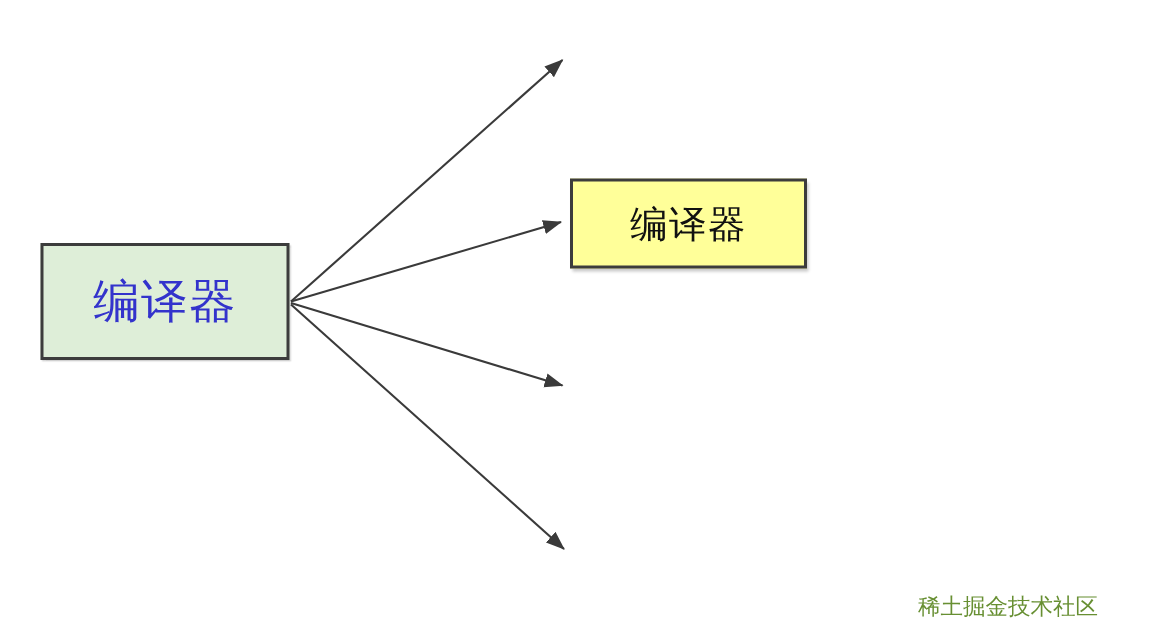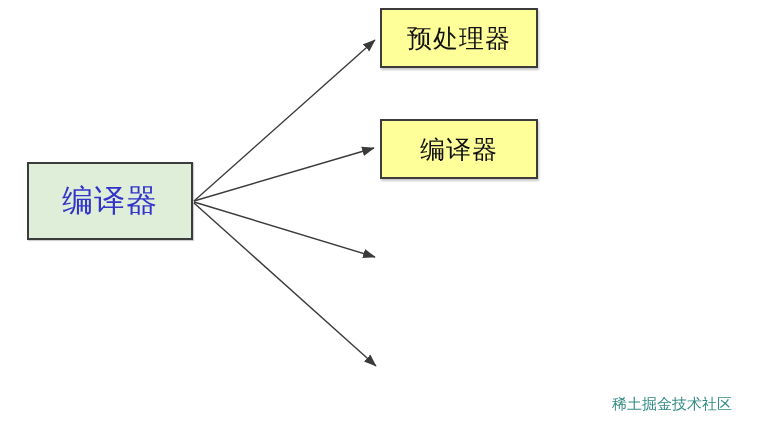--- a/index.html
+++ b/index.html
@@ -69,21 +69,21 @@
     pointer-events: none;
   }
   .watermark.csdn {
     left: 561px;
     top: 398px;
     color: #a8a8a8;
   }
   .watermark.juejin {
     left: 612px;
     top: 395px;
-    color: #0f766e;
+    color: #4d7c0f;
     opacity: 0.85;
   }
 </style>
 </head>
 <body>
 
 <div class="canvas">
 
   <svg class="arrow-layer" viewBox="0 0 768 423" aria-hidden="true">
     <defs>
@@ -94,23 +94,20 @@
     <line class="arrow-line" x1="194" y1="201" x2="375" y2="40" marker-end="url(#arrowhead)"></line>
     <line class="arrow-line" x1="194" y1="201" x2="374" y2="148" marker-end="url(#arrowhead)"></line>
     <line class="arrow-line" x1="194" y1="202" x2="375" y2="257" marker-end="url(#arrowhead)"></line>
     <line class="arrow-line" x1="194" y1="203" x2="376" y2="366" marker-end="url(#arrowhead)"></line>
   </svg>
 
   <div class="node source">
     <span>编译器</span>
   </div>
 
-  <div class="node target t0">
-    <span>预处理器</span>
-  </div>
 
   <div class="node target t1">
     <span>编译器</span>
   </div>
 
 
 
   <div class="watermark juejin">稀土掘金技术社区</div>
 
 </div>

